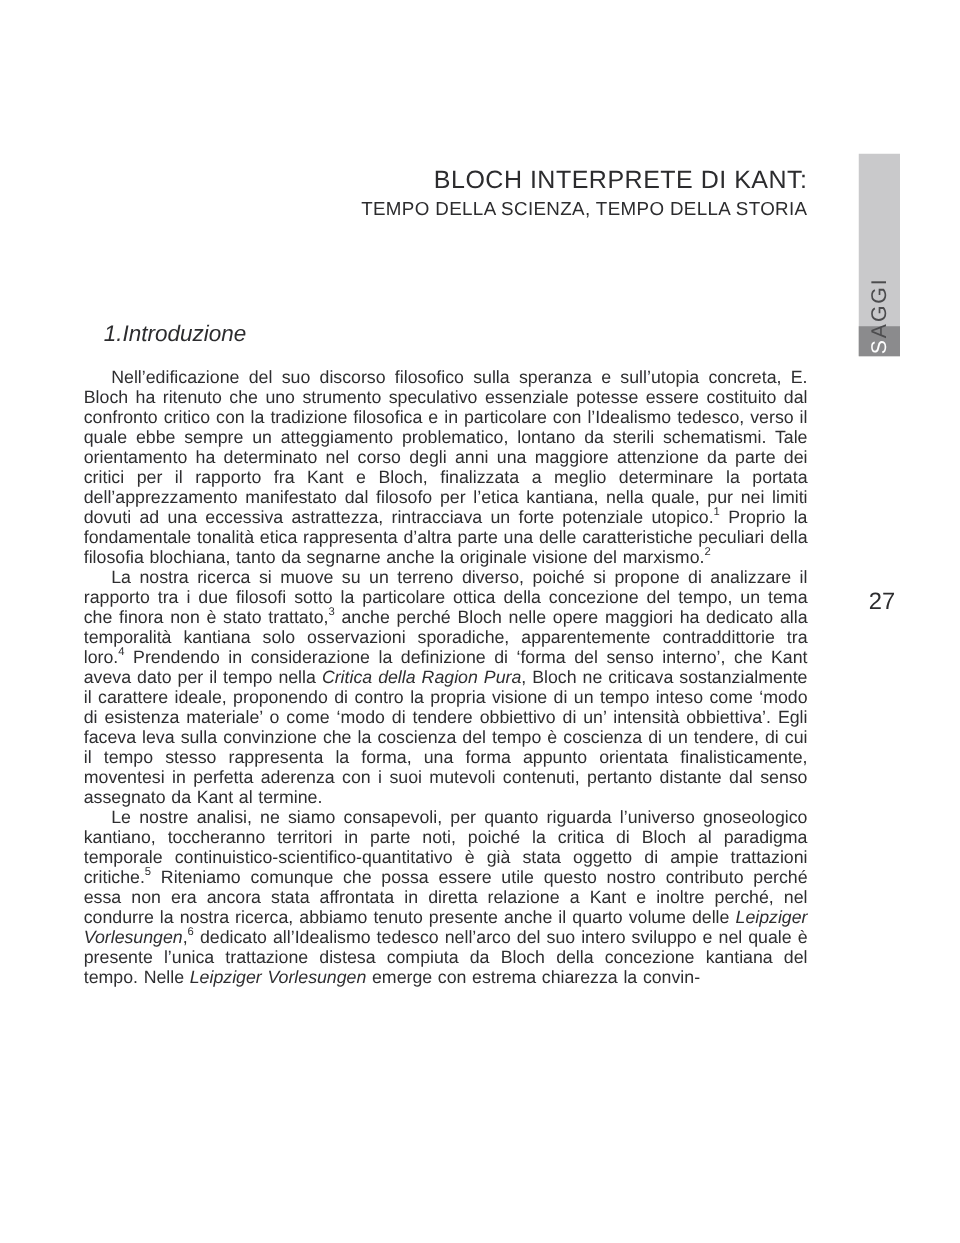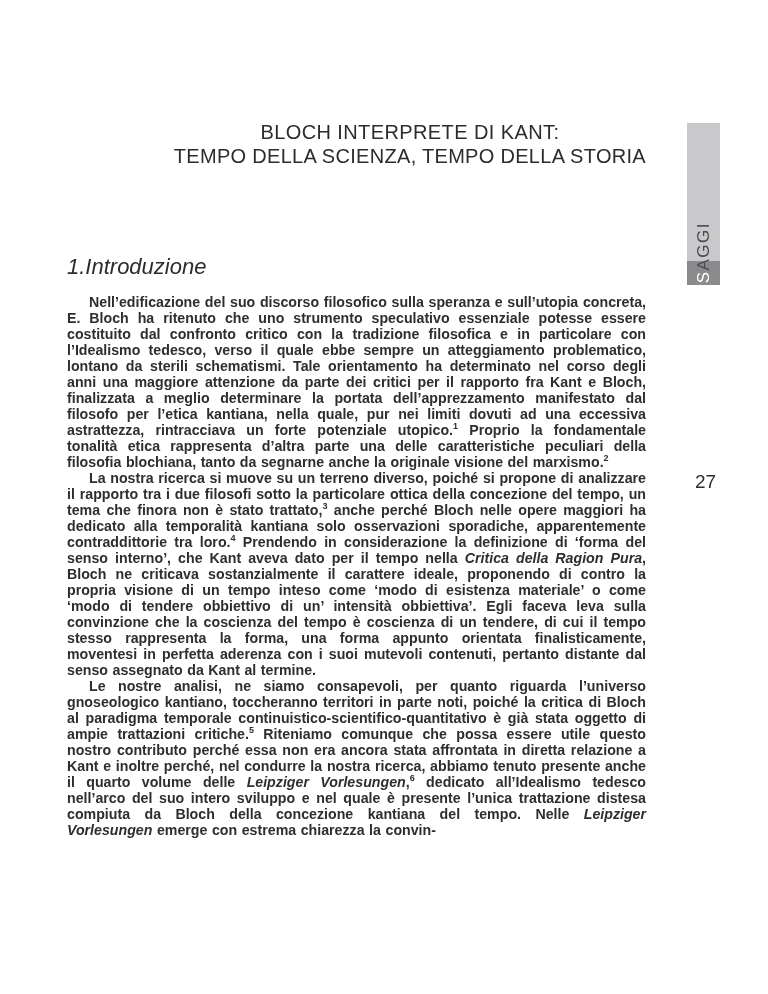--- a/index.html
+++ b/index.html
@@ -7,33 +7,33 @@
     position: relative;
     width: 768px;
     height: 994px;
     background: #ffffff;
     font-family: "Liberation Sans", sans-serif;
     color: #2e2e30;
     overflow: hidden;
   }
   .title-block {
     position: absolute;
-    top: 120px;
+    top: 132px;
     right: 122px;
-    text-align: center;
+    text-align: right;
   }
   .title-l1 {
     font-size: 20px;
     line-height: 25px;
     letter-spacing: 0.4px;
     color: #2c2c2e;
     white-space: nowrap;
   }
   .title-l2 {
-    font-size: 20px;
+    font-size: 15px;
     line-height: 22px;
     letter-spacing: 0.3px;
     color: #2c2c2e;
     white-space: nowrap;
   }
   .byline {
     font-size: 14px;
     line-height: 18px;
     margin-top: 3px;
     color: #2c2c2e;
@@ -79,34 +79,33 @@
 
   .content {
     position: absolute;
     left: 67px;
     top: 255px;
     width: 579px;
   }
   .section-heading {
     font-style: italic;
     font-weight: normal;
-    font-size: 22px;
+    font-size: 18px;
     line-height: 24px;
-    margin: 0 0 15px 0;
+    margin: 0 0 15px 16px;
     color: #2c2c2e;
   }
   .content p {
     margin: 0;
     font-size: 14.2px;
     line-height: 16px;
     text-align: justify;
     text-indent: 22px;
     word-spacing: 0.6px;
     color: #2e2e30;
-    font-weight: bold;
   }
   .content p .it { font-style: italic; }
   .content p sup { font-size: 9px; line-height: 0; vertical-align: super; }
 </style>
 </head>
 <body>
 
 <div class="page">
 
   <div class="title-block">

